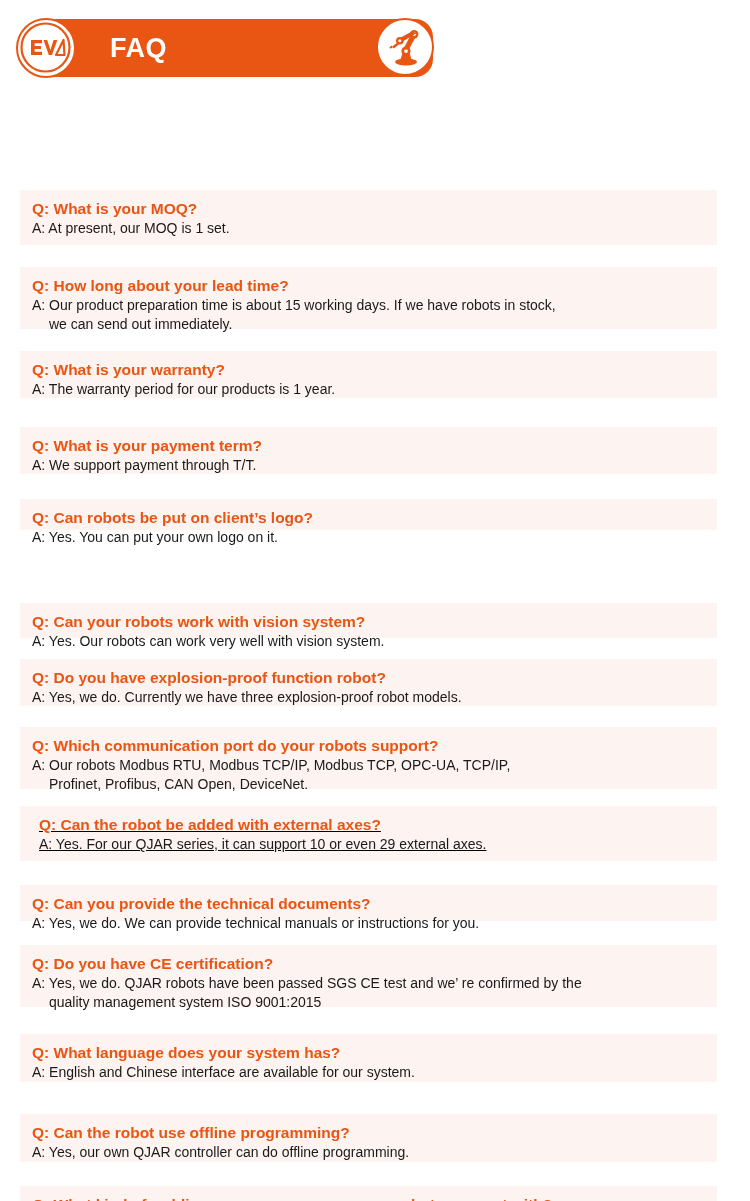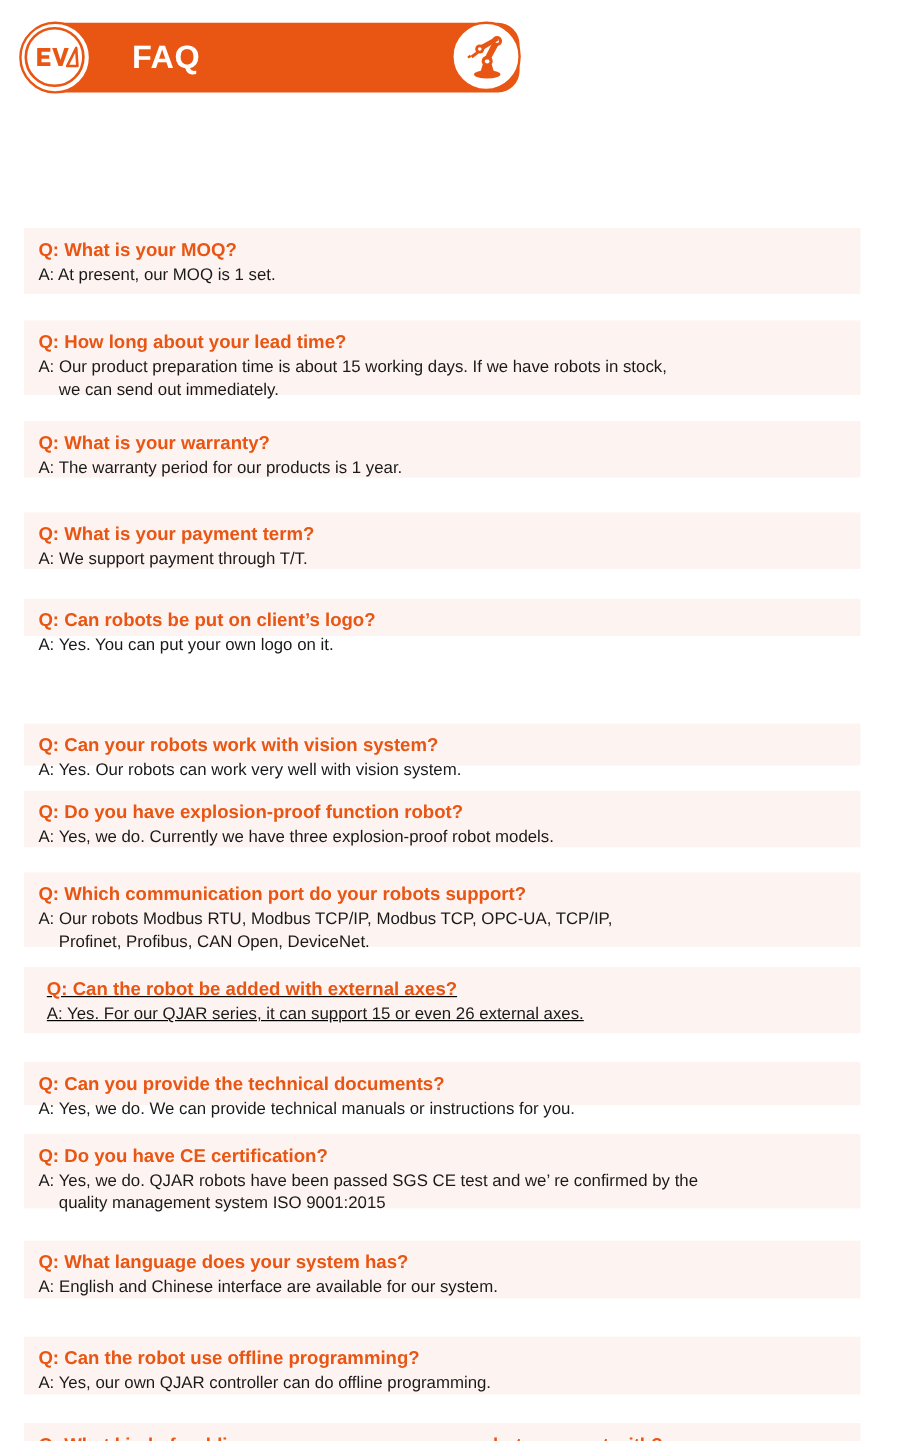--- a/index.html
+++ b/index.html
@@ -185,21 +185,21 @@
     <div class="faq-card" style="top: 569px; height: 47px;">
       <div class="q-line">Q: Do you have explosion-proof function robot?</div>
       <div class="a-line"><span class="cont0">A: Yes, we do. Currently we have three explosion-proof robot models.</span></div>
     </div>
     <div class="faq-card" style="top: 637px; height: 62px;">
       <div class="q-line">Q: Which communication port do your robots support?</div>
       <div class="a-line"><span class="cont0">A: Our robots Modbus RTU, Modbus TCP/IP, Modbus TCP, OPC-UA, TCP/IP,</span><span class="cont">Profinet, Profibus, CAN Open, DeviceNet.</span></div>
     </div>
     <div class="faq-card indented" style="top: 716px; height: 55px; text-decoration: underline;">
       <div class="q-line">Q: Can the robot be added with external axes?</div>
-      <div class="a-line"><span class="cont0">A: Yes. For our QJAR series, it can support 15 or even 26 external axes.</span></div>
+      <div class="a-line"><span class="cont0">A: Yes. For our QJAR series, it can support 10 or even 29 external axes.</span></div>
     </div>
     <div class="faq-card" style="top: 795px; height: 36px;">
       <div class="q-line">Q: Can you provide the technical documents?</div>
       <div class="a-line"><span class="cont0">A: Yes, we do. We can provide technical manuals or instructions for you.</span></div>
     </div>
     <div class="faq-card" style="top: 855px; height: 62px;">
       <div class="q-line">Q: Do you have CE certification?</div>
       <div class="a-line"><span class="cont0">A: Yes, we do. QJAR robots have been passed SGS CE test and we’ re confirmed by the</span><span class="cont">quality management system ISO 9001:2015</span></div>
     </div>
     <div class="faq-card" style="top: 944px; height: 48px;">

